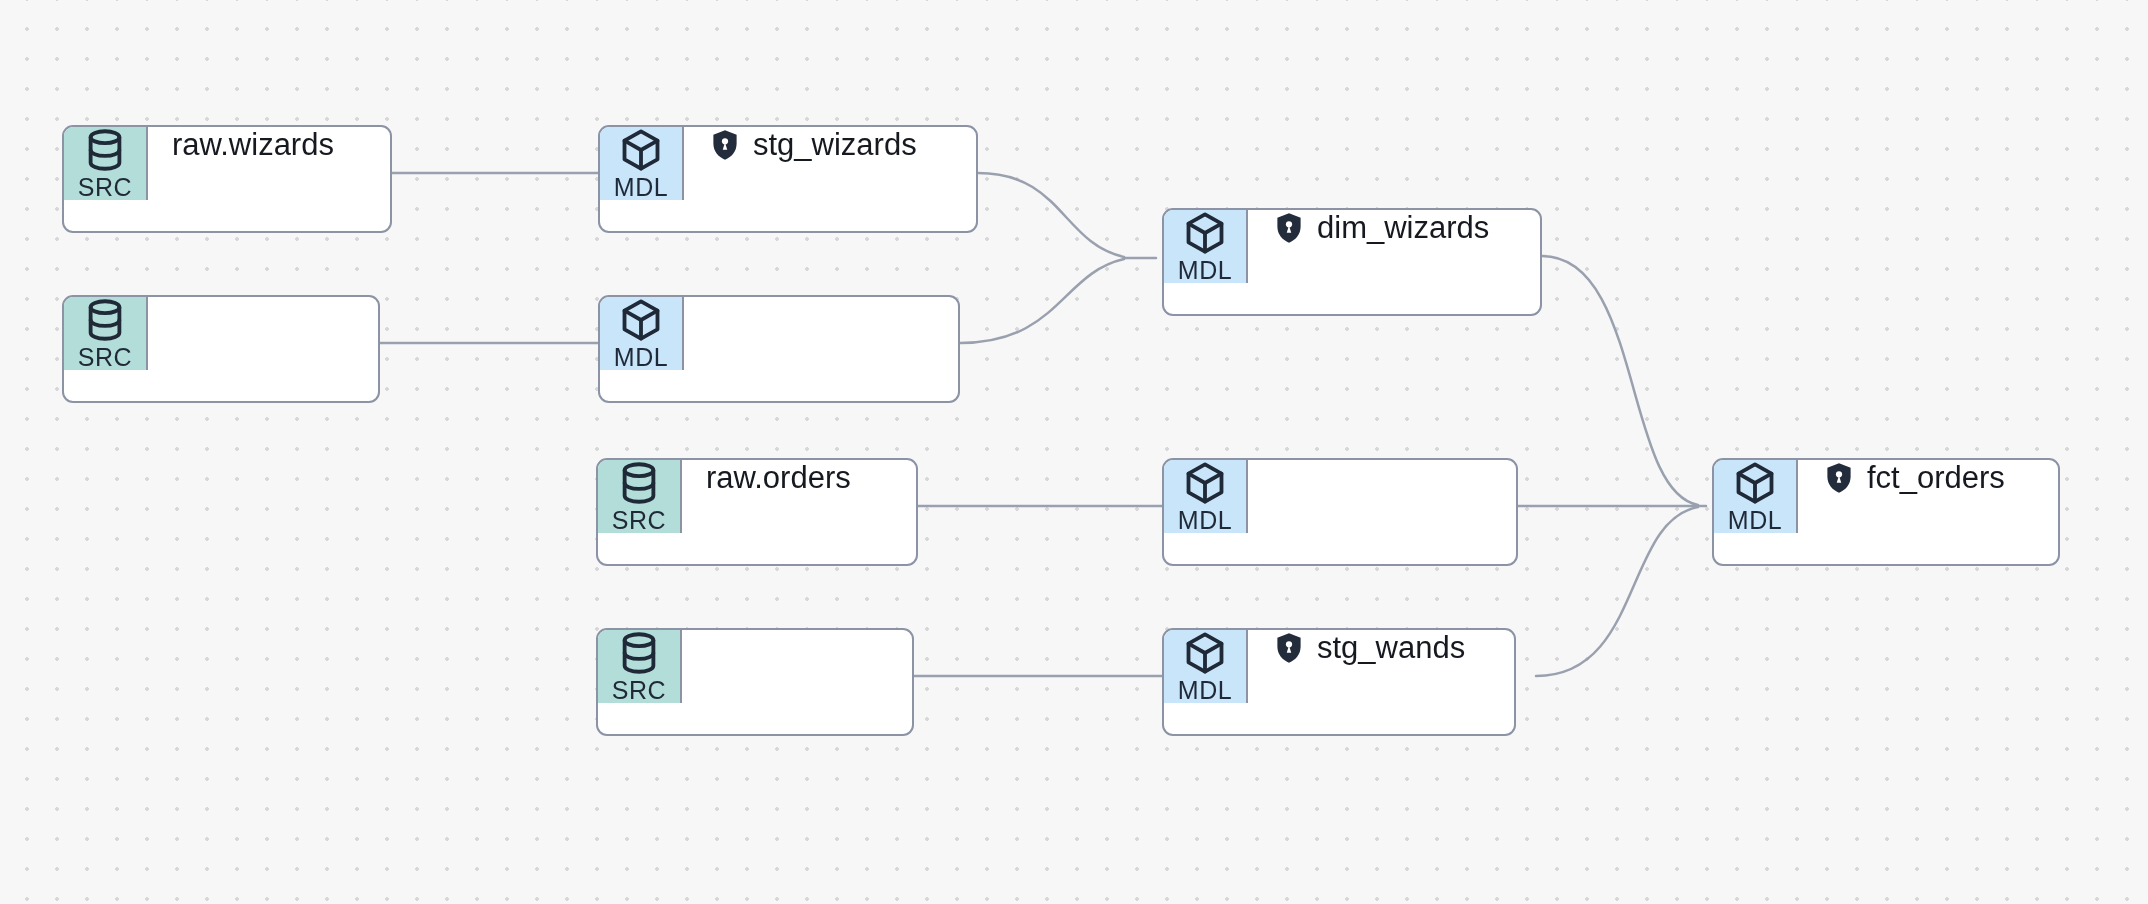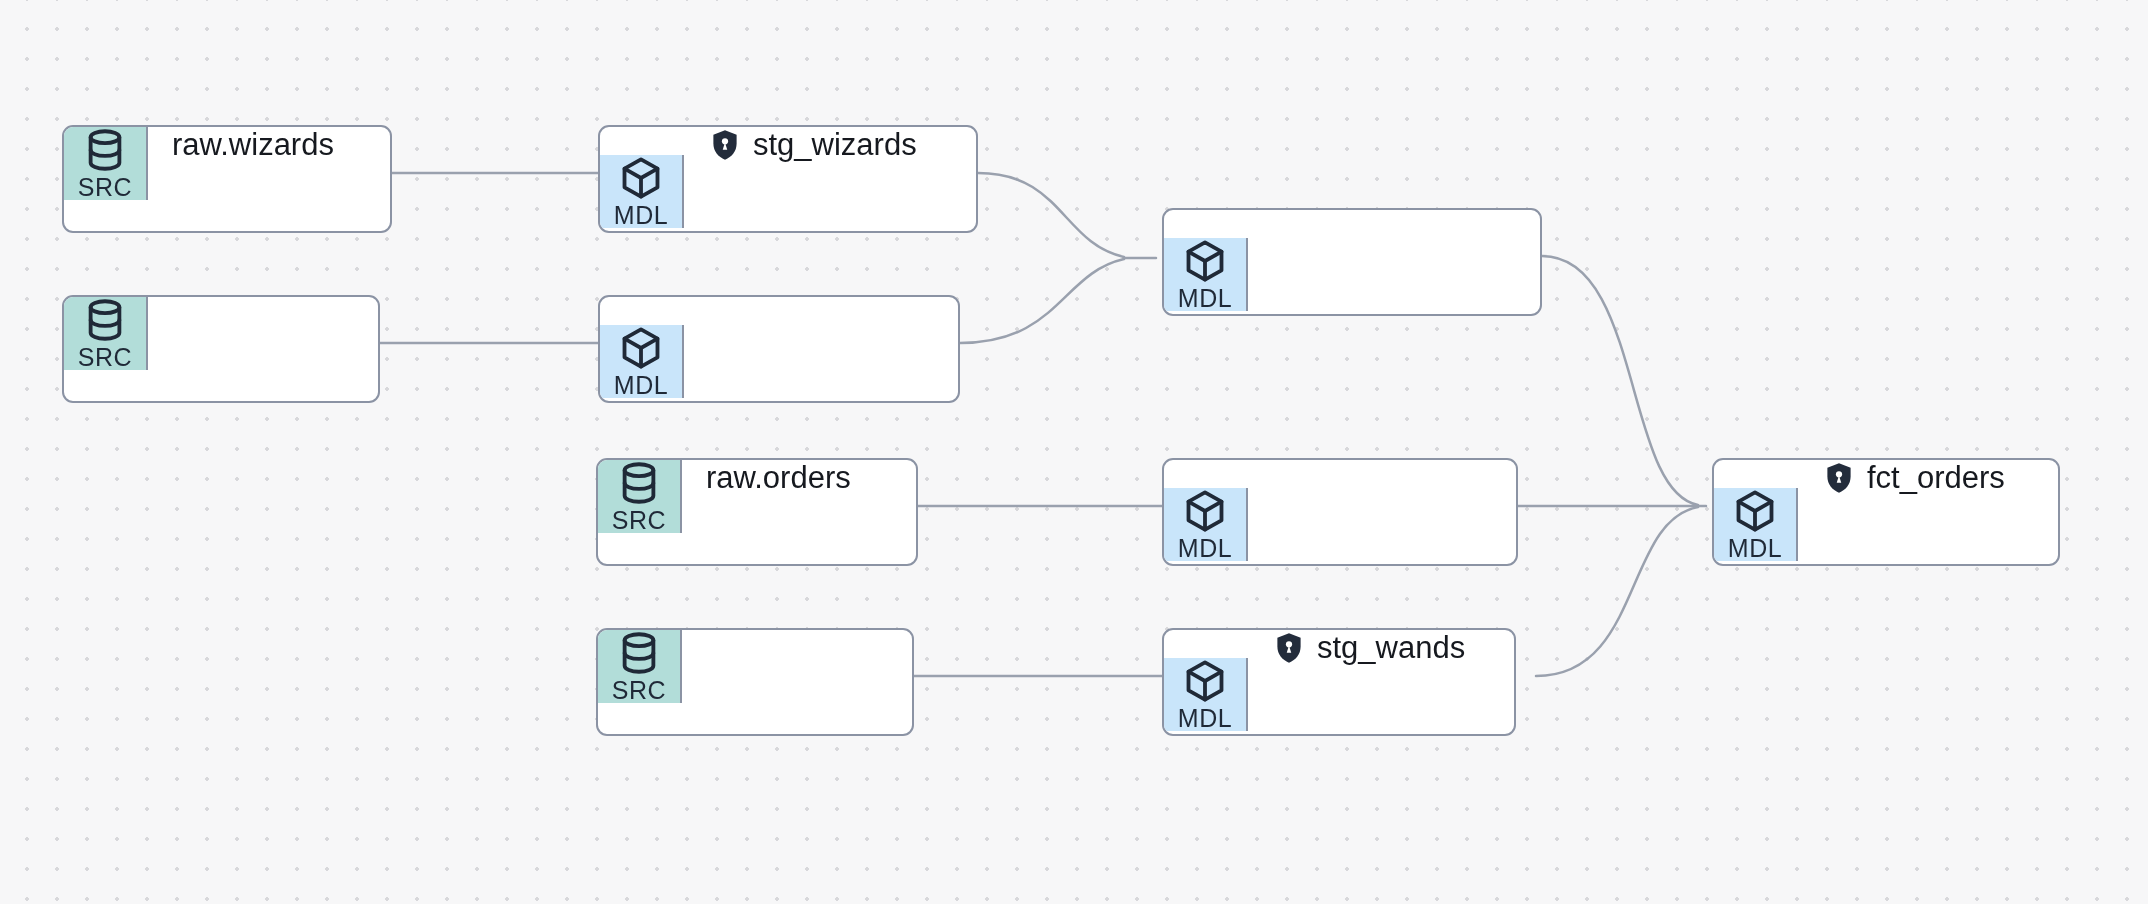--- a/index.html
+++ b/index.html
@@ -36,21 +36,21 @@
     border-radius:11px;overflow:hidden;
     cursor:pointer;
   }
   .badge{
     width:84px;flex:0 0 84px;display:flex;flex-direction:column;
     align-items:center;justify-content:center;gap:2px;
     border-right:2.5px solid var(--node_border);
     color:var(--badge_text);
   }
   .badge.src{background:var(--src_badge_bg);}
-  .badge.mdl{background:var(--mdl_badge_bg);margin-top:28px;}
+  .badge.mdl{background:var(--mdl_badge_bg);}
   .badge .bicon{width:46px;height:46px;display:block;}
   .badge-label{
     font-size:25px;font-weight:500;letter-spacing:0.5px;line-height:1;
     color:var(--badge_text);
   }
   .body{
     display:flex;align-items:center;gap:11px;
     padding:0 30px 0 24px;white-space:nowrap;
   }
   .shield{width:34px;height:34px;flex:0 0 34px;color:var(--shield);display:block;}
@@ -143,20 +143,26 @@
     </div>
   </div>
 
   <div class="node" style="left:1162px;top:208px;width:380px;">
     <div class="badge mdl">
       <svg class="bicon">
           <use href="#icon-cube"></use>
         </svg>
       <span class="badge-label">MDL</span>
     </div>
+    <div class="body">
+      <svg class="shield">
+          <use href="#icon-shield"></use>
+        </svg>
+      <span class="node-label">dim_wizards</span>
+    </div>
   </div>
 
   <div class="node" style="left:596px;top:458px;width:322px;">
     <div class="badge src">
       <svg class="bicon">
           <use href="#icon-db"></use>
         </svg>
       <span class="badge-label">SRC</span>
     </div>
     <div class="body">

